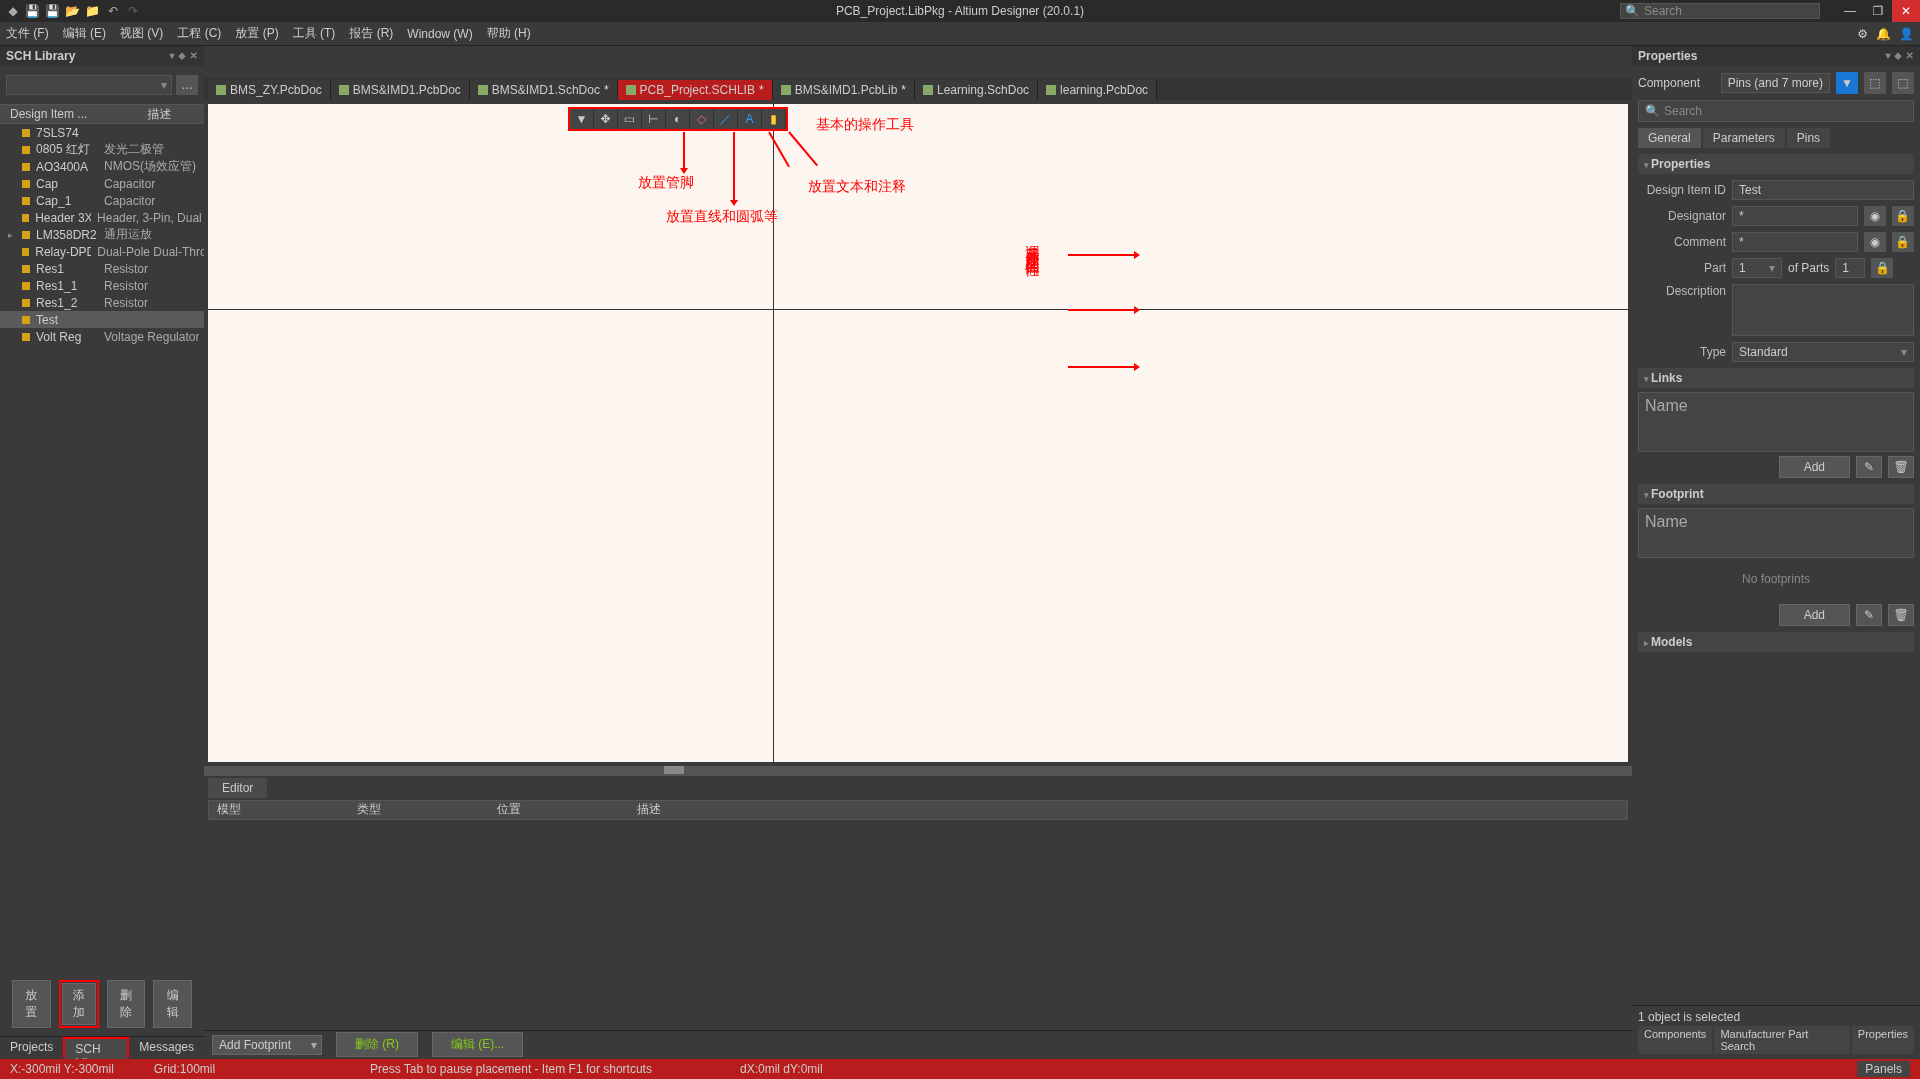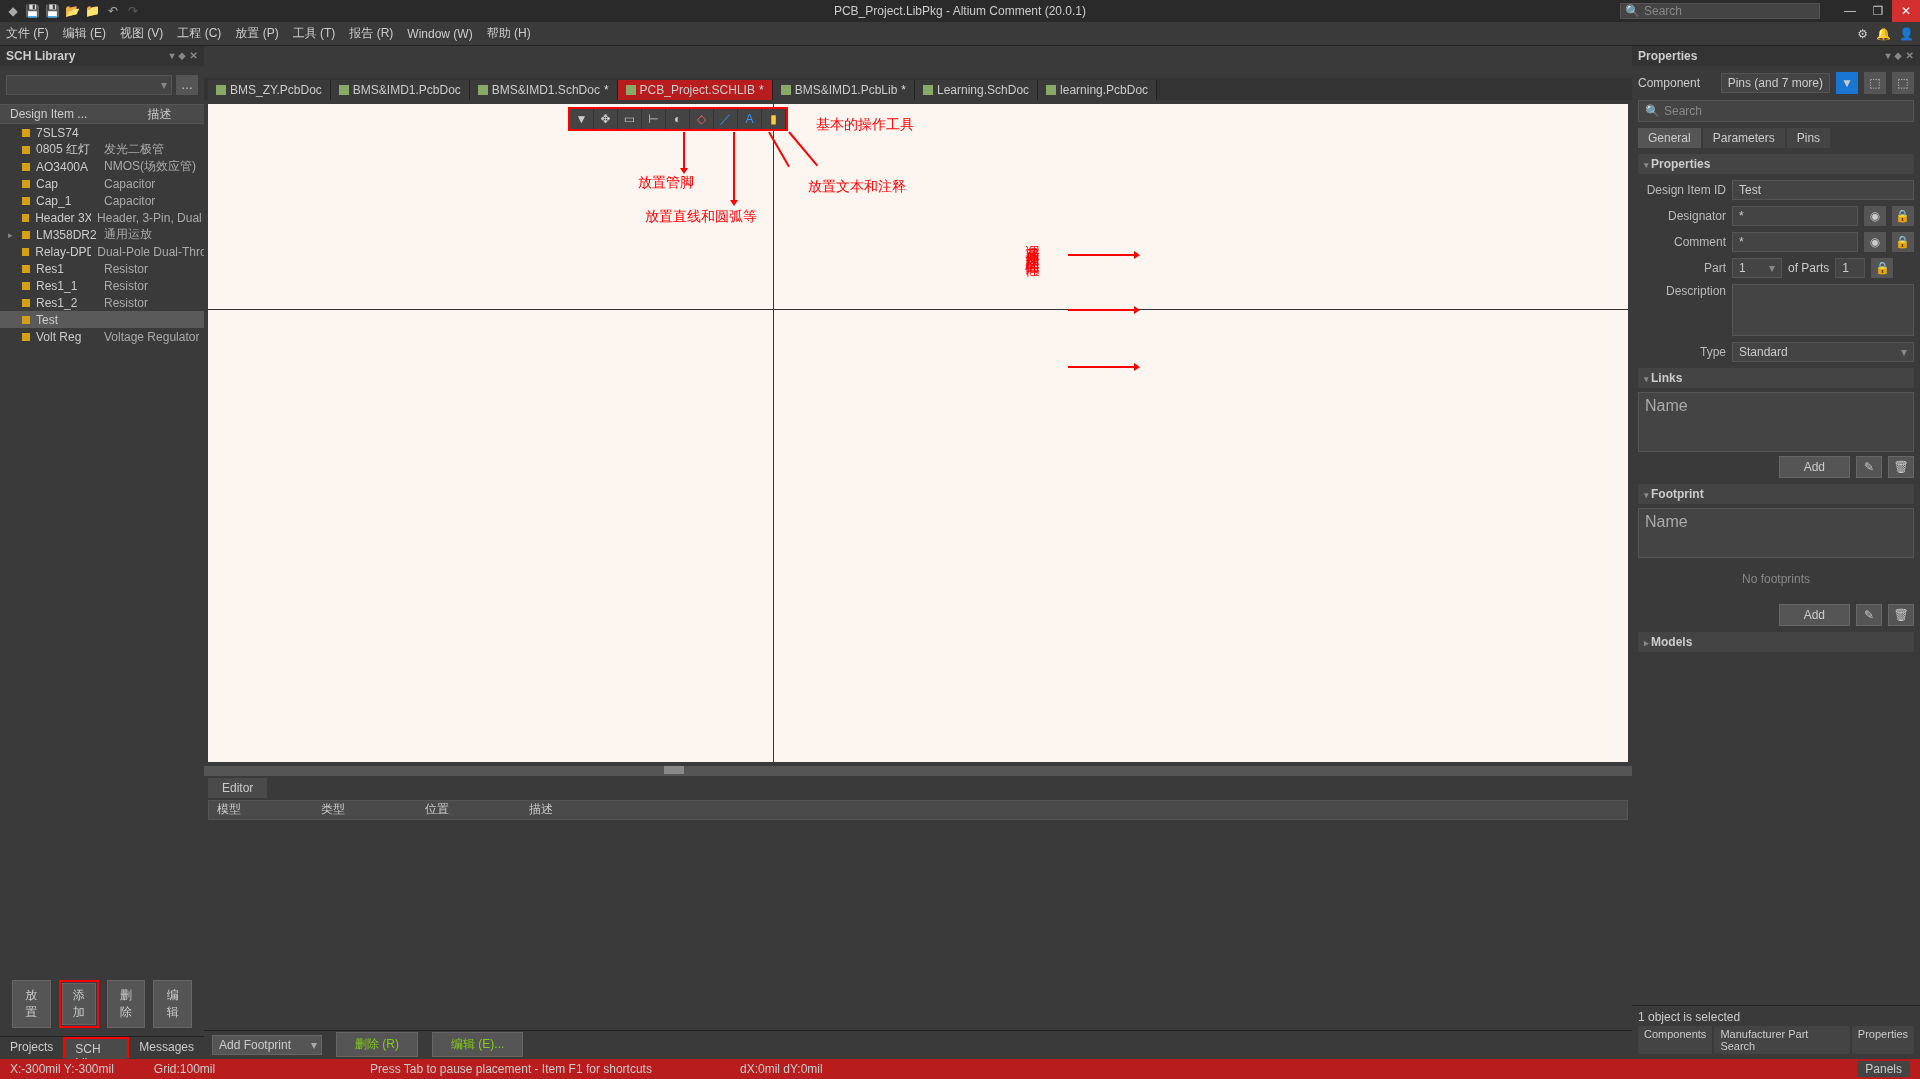--- a/index.html
+++ b/index.html
@@ -51,21 +51,21 @@
 .floatbar { position:absolute; top:3px; left:360px; display:flex; border:2px solid red; background:#444; }
 .floatbar div { width:24px; height:20px; display:flex; align-items:center; justify-content:center; cursor:pointer; border-right:1px solid #333; }
 .anno { position:absolute; color:red; font-size:14px; font-family:"Microsoft YaHei",sans-serif; }
 .anno-line { position:absolute; background:red; }
 .arrow-r::after { content:""; position:absolute; right:-6px; top:-3px; border:4px solid transparent; border-left:6px solid red; }
 .arrow-d::after { content:""; position:absolute; bottom:-6px; left:-3px; border:4px solid transparent; border-top:6px solid red; }
 .vtext { writing-mode:vertical-rl; letter-spacing:2px; }
 .sb { height:10px; background:#555; }
 .editor-pane { background:#3a3a3a; }
 .editor-tab { display:inline-block; background:#4a4a4a; padding:3px 14px; margin:2px 0 0 4px; }
-.editor-cols { height:20px; background:#4a4a4a; display:flex; padding:0 8px; gap:80px; border:1px solid #555; margin:2px 4px 0 4px; }
+.editor-cols { height:20px; background:#4a4a4a; display:flex; padding:0 8px; gap:116px; border:1px solid #555; margin:2px 4px 0 4px; }
 .editor-body { height:210px; display:flex; }
 .editor-left { flex:1; background:#3a3a3a; margin:0 4px; }
 .editor-right { width:276px; display:flex; align-items:center; justify-content:center; color:#aaa; }
 .footbar { height:28px; display:flex; align-items:center; padding:0 8px; gap:14px; border-top:1px solid #222; }
 .footbar .combo { width:110px; height:20px; background:#555; border:1px solid #666; display:flex; align-items:center; padding:0 6px; position:relative; }
 .footbar .combo::after { content:"▾"; position:absolute; right:4px; color:#aaa; }
 .footbar button { background:#555; border:1px solid #666; color:#84cc16; padding:3px 18px; cursor:pointer; }
 .rightpanel { width:288px; background:#3a3a3a; display:flex; flex-direction:column; }
 .rp-top { display:flex; align-items:center; padding:6px; gap:6px; }
 .rp-top .lbl { flex:1; }
@@ -105,21 +105,21 @@
 <div class="titlebar">
   <div class="tb-icons">
     <span class="tb-ico">◆</span>
     <span class="tb-ico">💾</span>
     <span class="tb-ico">💾</span>
     <span class="tb-ico">📂</span>
     <span class="tb-ico">📁</span>
     <span class="tb-ico">↶</span>
     <span class="tb-ico" style="opacity:.4">↷</span>
   </div>
-  <div class="tb-title">PCB_Project.LibPkg - Altium Comment (20.0.1)</div>
+  <div class="tb-title">PCB_Project.LibPkg - Altium Designer (20.0.1)</div>
   <div class="tb-search">
     <span class="mag">🔍</span>
     <span style="color:#888">Search</span>
   </div>
   <div class="tb-wnd">
     <div>—</div>
     <div>❐</div>
     <div class="close">✕</div>
   </div>
 </div>
@@ -289,21 +289,21 @@
         <div>⊢</div>
         <div>◐</div>
         <div style="color:#e66">◇</div>
         <div style="color:#39f">／</div>
         <div style="color:#39f">A</div>
         <div style="color:#fc3">▮</div>
       </div>
 
       <span class="anno" style="top:12px;left:608px">基本的操作工具</span>
       <span class="anno" style="top:70px;left:430px">放置管脚</span>
-      <span class="anno" style="top:104px;left:437px">放置直线和圆弧等</span>
+      <span class="anno" style="top:104px;left:458px">放置直线和圆弧等</span>
       <span class="anno" style="top:74px;left:600px">放置文本和注释</span>
       <span class="anno vtext" style="top:130px;left:816px">调整元件原理图的属性</span>
 
       <div class="anno-line arrow-d" style="left:475px;top:28px;width:2px;height:40px"></div>
       <div class="anno-line arrow-d" style="left:525px;top:28px;width:2px;height:72px"></div>
       <div class="anno-line" style="left:560px;top:28px;width:2px;height:40px;transform:rotate(-30deg);transform-origin:top"></div>
       <div class="anno-line" style="left:580px;top:28px;width:2px;height:44px;transform:rotate(-40deg);transform-origin:top"></div>
       <div class="anno-line arrow-r" style="top:150px;left:860px;height:2px;width:70px"></div>
       <div class="anno-line arrow-r" style="top:205px;left:860px;height:2px;width:70px"></div>
       <div class="anno-line arrow-r" style="top:262px;left:860px;height:2px;width:70px"></div>

